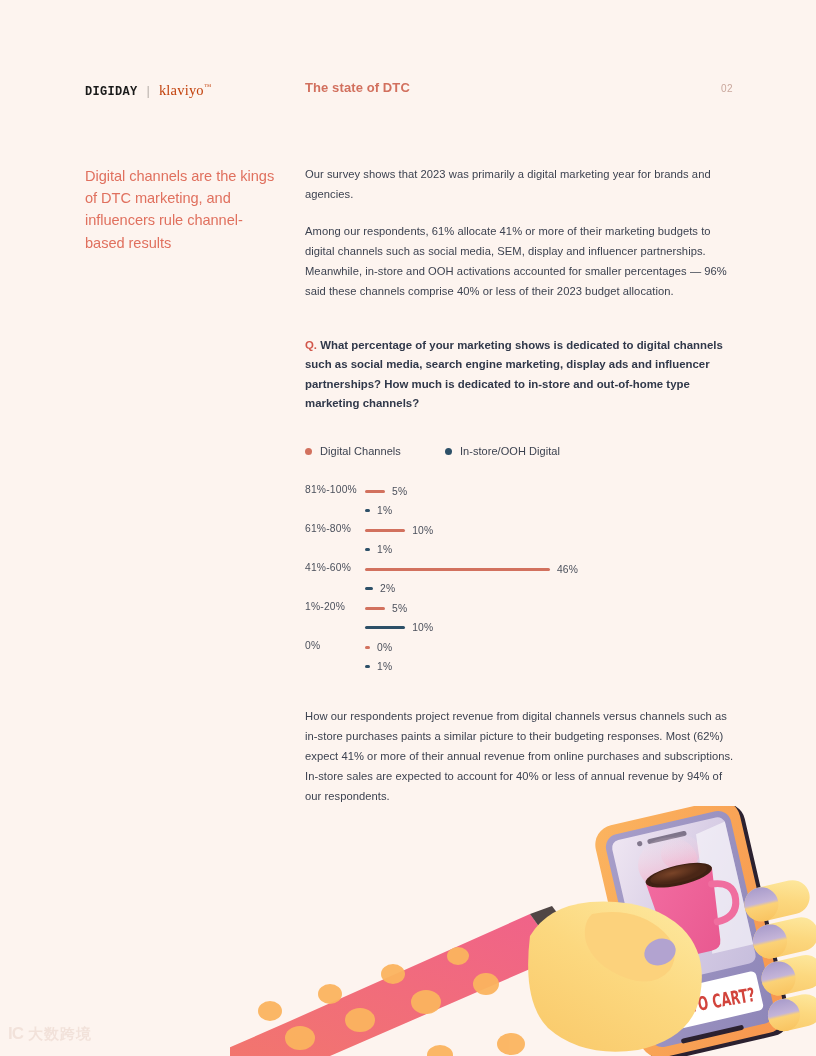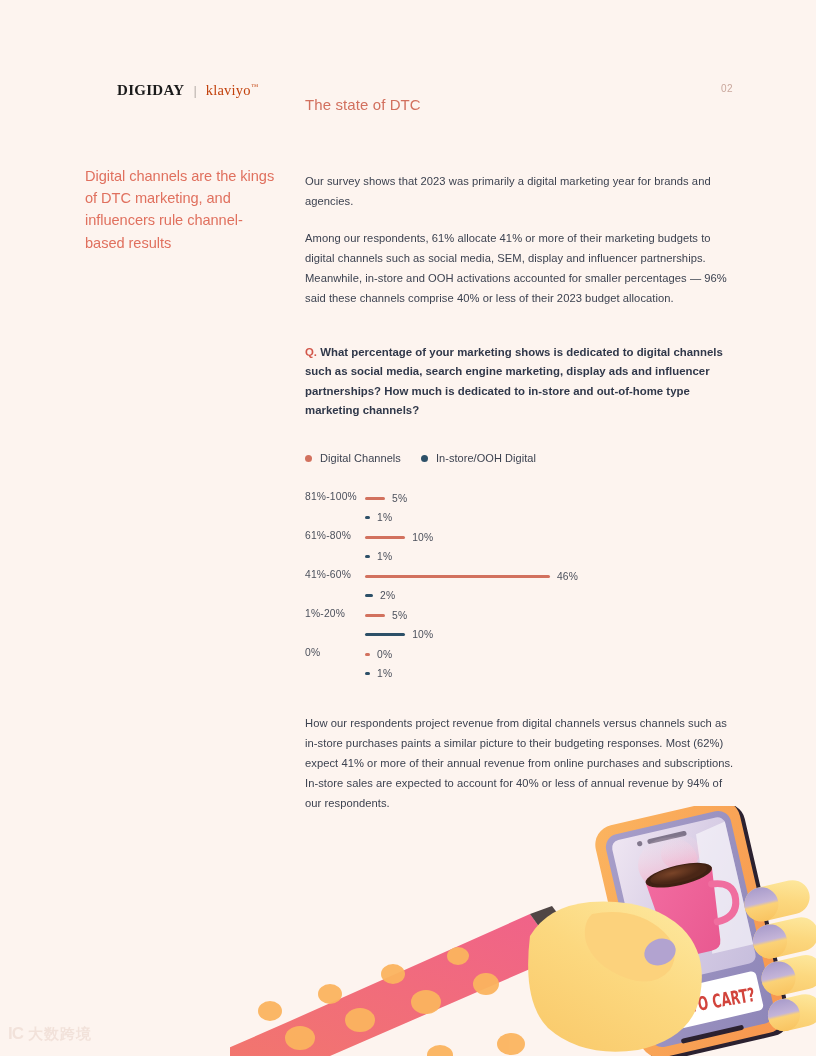--- a/index.html
+++ b/index.html
@@ -14,70 +14,69 @@
   }
 
   
   .header { position: absolute; top: 80px; left: 0; width: 816px; height: 30px; }
 
   .logo-group {
     position: absolute; left: 85px; top: 2px;
     display: flex; align-items: baseline; gap: 9px;
   }
   .logo-digiday {
-    font-family: Liberation Serif, serif;
-    font-size: 15px; font-weight: 700; letter-spacing: 0.3px;
+    font-family: Liberation Mono, monospace;
+    font-size: 12px; font-weight: 700; letter-spacing: 0.3px;
     color: #1a1a1a;
-    margin-left: 32px;
   }
   .logo-divider { color: #b9b2ad; font-size: 13px; font-weight: 300; }
   .logo-klaviyo {
     font-family: "Liberation Serif", serif;
     font-size: 14.5px; color: #c2410c; letter-spacing: 0.2px;
     position: relative;
   }
   .logo-klaviyo .tm {
     font-size: 7px; position: relative; top: -6px; left: 0.5px;
   }
 
   .section-title {
-    position: absolute; left: 305px; top: 16px;
-    font-size: 15px; font-weight: 400; color: #d2705e;
+    position: absolute; left: 305px; top: 0;
+    font-size: 13px; font-weight: 700; color: #d2705e;
     letter-spacing: 0.1px;
   }
   .page-num {
     position: absolute; right: 83px; top: 3px;
     font-size: 10px; color: #c9a79c; letter-spacing: 0.4px; margin-left: 8px;
   }
 
   
   .left-heading {
     position: absolute; left: 85px; top: 165px; width: 190px;
     font-size: 14.6px; font-weight: 400; line-height: 1.52;
     color: #e0705e; letter-spacing: -0.05px;
   }
 
   
-  .content { position: absolute; left: 305px; top: 172px; width: 430px; }
+  .content { position: absolute; left: 305px; top: 165px; width: 430px; }
 
   .para {
     font-size: 11.2px; line-height: 1.78; color: #3c4250;
     margin-bottom: 17px; letter-spacing: 0.05px;
   }
   .para:last-child { margin-bottom: 0; }
 
   .question {
     font-size: 11.4px; font-weight: 700; line-height: 1.72;
     color: #30384a; margin-top: 34px; letter-spacing: 0.01px;
   }
   .question .q-mark { color: #d2564a; font-weight: 700; }
 
   
   .legend {
-    display: flex; align-items: center; gap: 20px;
+    display: flex; align-items: center; gap: 44px;
     margin-top: 31px; margin-bottom: 16px;
   }
   .legend-item { display: flex; align-items: center; gap: 8px; }
   .legend-dot { width: 7px; height: 7px; border-radius: 50%; display: block; }
   .legend-label { font-size: 11px; color: #3c4250; letter-spacing: 0.05px; }
 
   
   .chart { margin-top: 25px; position: relative; }
   .chart-row { position: relative; height: 39px; }
   .chart-cat {

